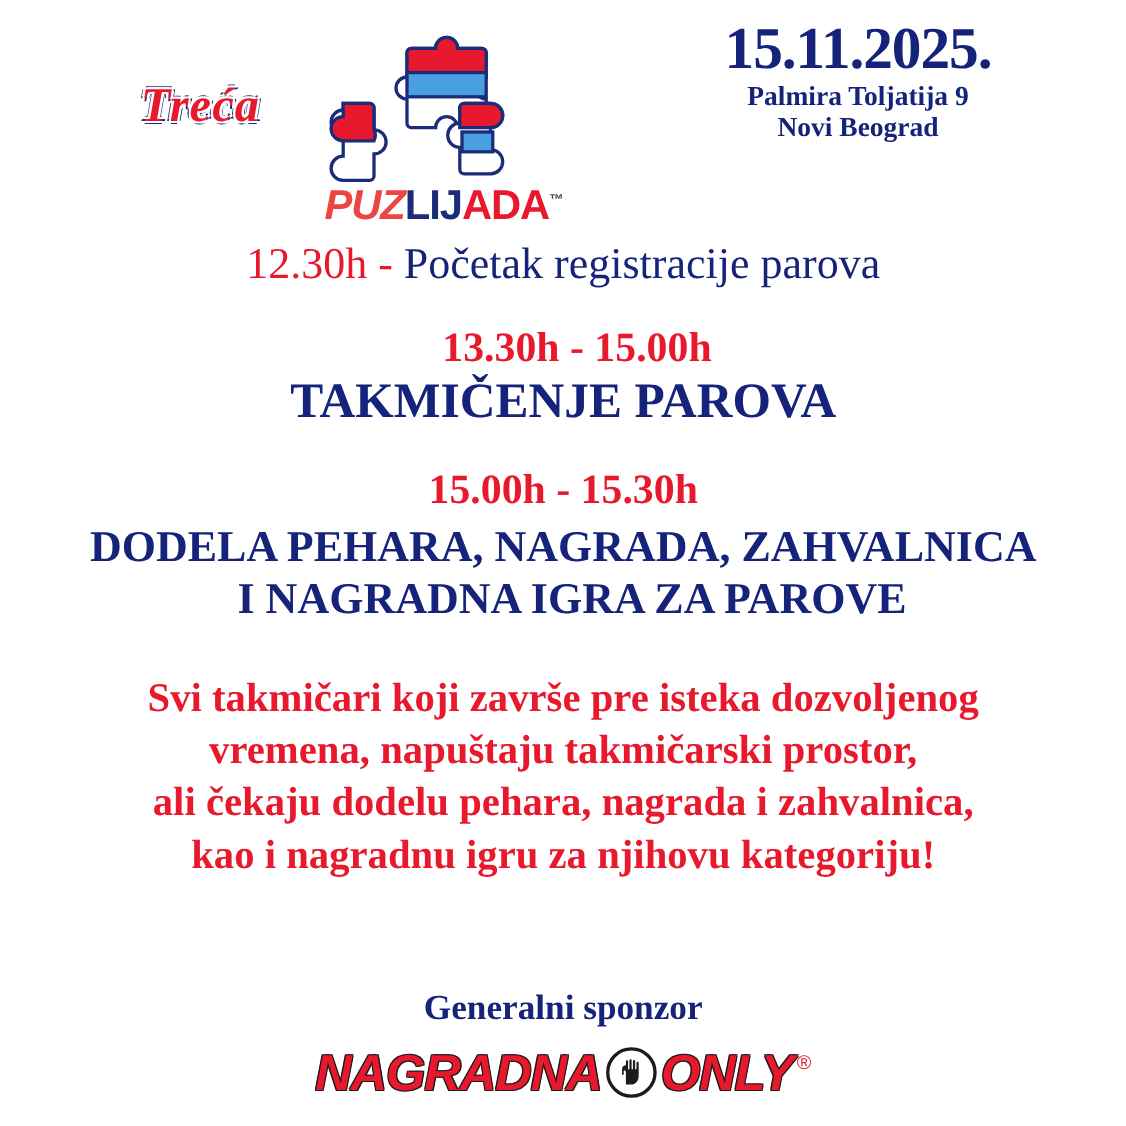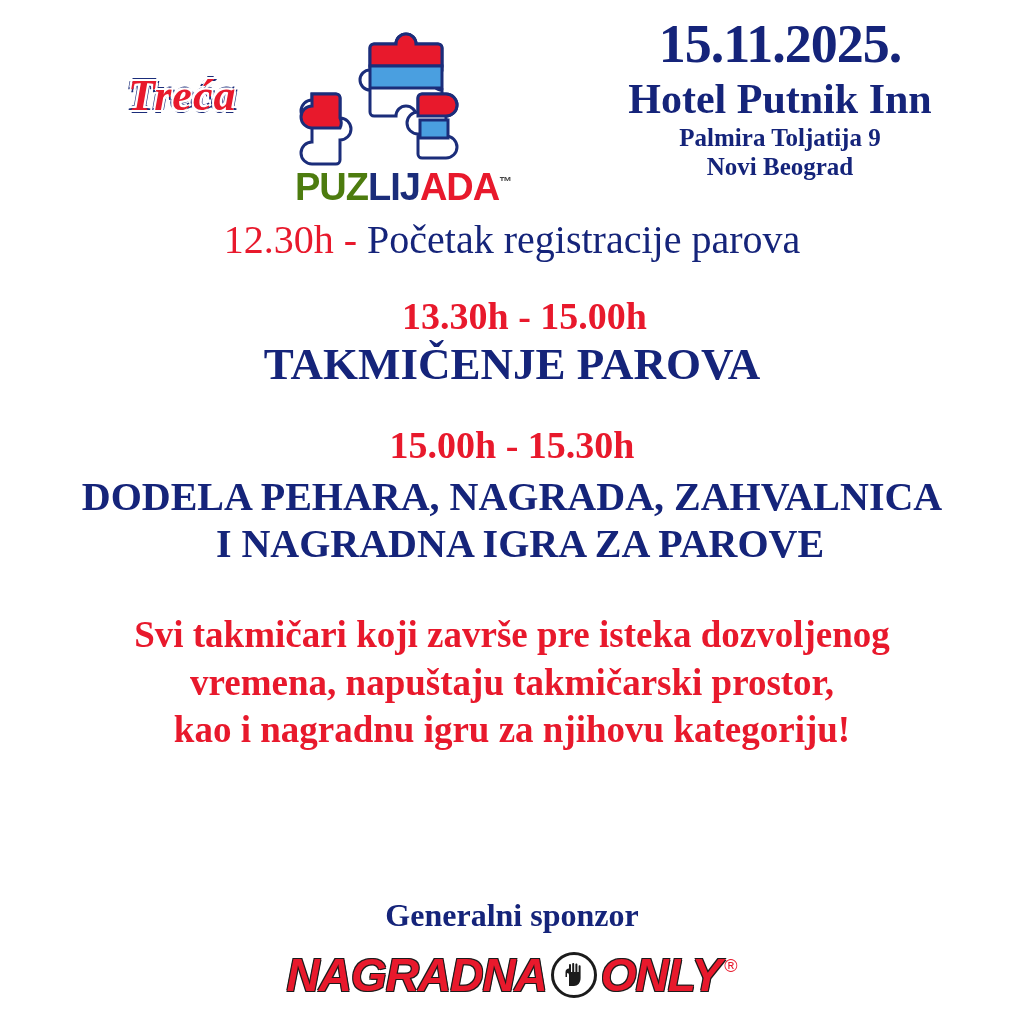--- a/index.html
+++ b/index.html
@@ -58,21 +58,21 @@
   .brand-word {
     position: absolute;
     left: 185px;
     top: 148px;
     font-family: "Liberation Sans", sans-serif;
     font-weight: bold;
     font-size: 38px;
     letter-spacing: -1px;
     white-space: nowrap;
   }
-  .brand-word .p1 { color: #4d7c0f; }
+  .brand-word .p1 { color: #ef4444; font-style: italic; }
   .brand-word .p2 { color: #1b2d7a; }
   .brand-word .p3 { color: #e8192c; }
   .brand-word .tm {
     font-size: 13px;
     vertical-align: super;
     color: #444;
   }
 
   .event-info {
     position: absolute;
@@ -263,21 +263,20 @@
         </svg>
       </div>
 
       <div class="brand-word">
         <span class="p1">PUZ</span><span class="p2">LIJ</span><span class="p3">ADA</span><span class="tm">™</span>
       </div>
     </div>
 
     <div class="event-info">
       <div class="event-date">15.11.2025.</div>
-      <div class="event-venue">Hotel Putnik Inn</div>
       <div class="event-street">Palmira Toljatija 9</div>
       <div class="event-city">Novi Beograd</div>
     </div>
   </div>
 
   <div class="schedule">
 
     <div class="block-1">
       <span class="time">12.30h</span><span class="time"> - </span><span class="desc">Početak registracije parova</span>
     </div>
@@ -286,20 +285,21 @@
     <div class="block-2-title line-blue">TAKMIČENJE PAROVA</div>
 
     <div class="block-3-time line-red">15.00h - 15.30h</div>
     <div class="block-3-l1 line-blue">DODELA PEHARA, NAGRADA, ZAHVALNICA</div>
     <div class="block-3-l2 line-blue">I NAGRADNA IGRA ZA PAROVE</div>
   </div>
 
   <div class="notice">
     <div>Svi takmičari koji završe pre isteka dozvoljenog</div>
     <div>vremena, napuštaju takmičarski prostor,</div>
+    <div>ali čekaju dodelu pehara, nagrada i zahvalnica,</div>
     <div>kao i nagradnu igru za njihovu kategoriju!</div>
   </div>
 
   <div class="sponsor">
     <div class="sponsor-label">Generalni sponzor</div>
     <div class="sponsor-logo">
       <span class="word">NAGRADNA</span><span class="hand-dot">
         <svg width="24" height="26" viewBox="0 0 24 26" aria-hidden="true">
           <path d="M7 24 L7 13 C7 11 5 10 5 12 L5 15 L3.5 15 L3.5 10
                    C3.5 8 5 6.5 7 6.5 L7 3 C7 1.5 9 1.5 9 3 L9 10

